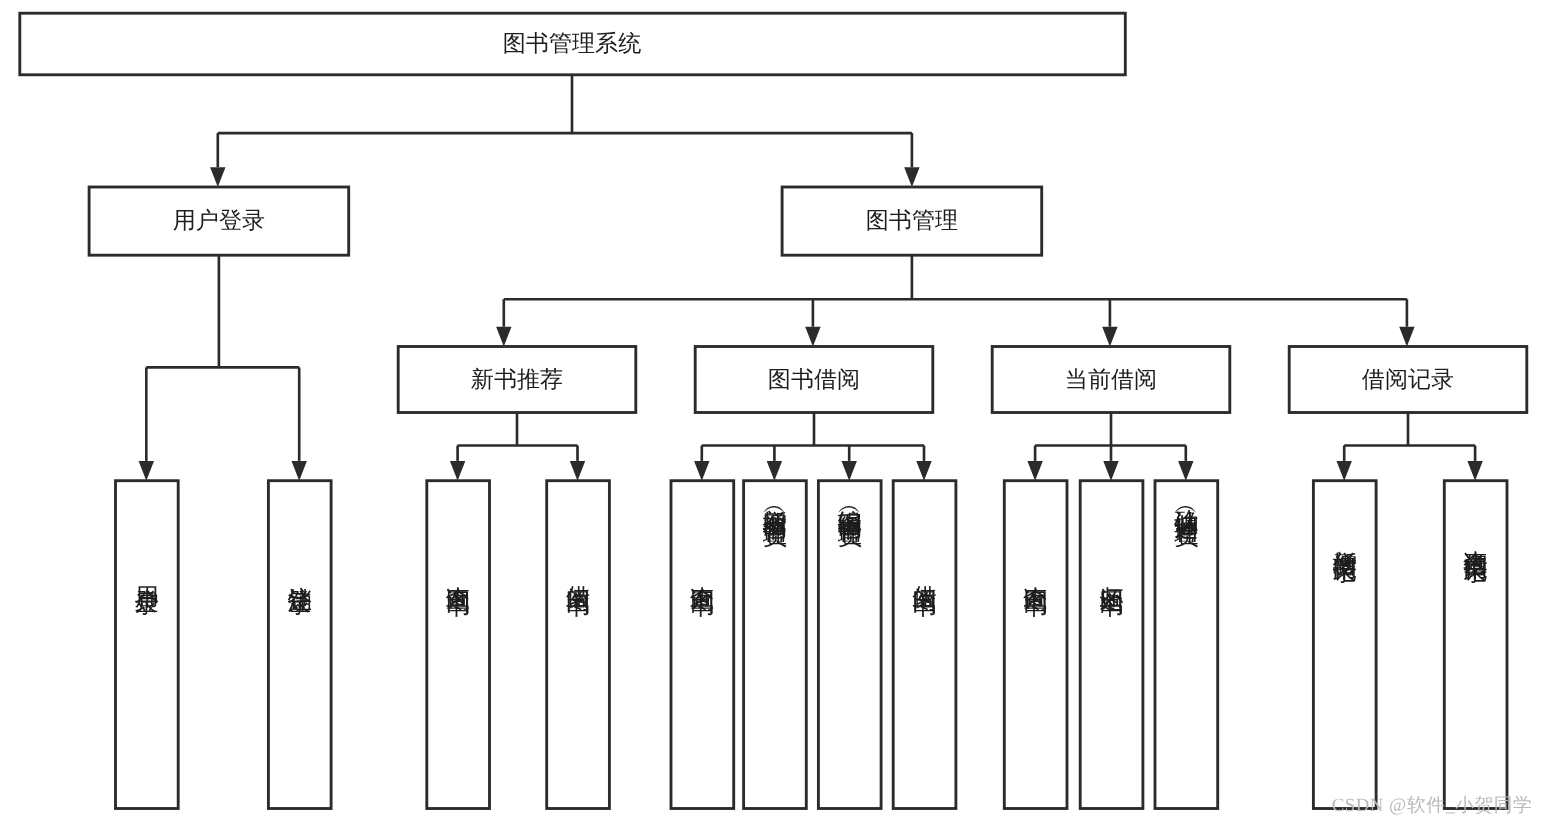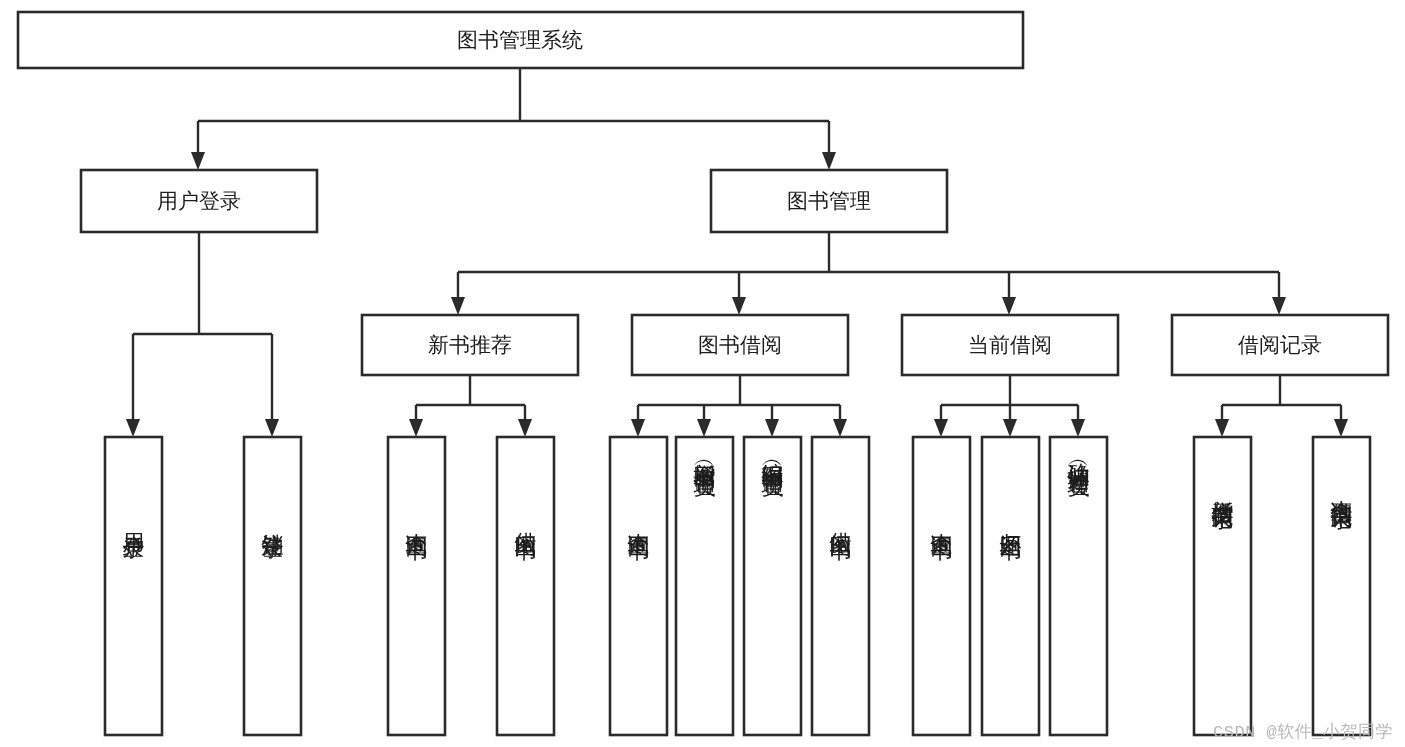--- a/index.html
+++ b/index.html
@@ -64,21 +64,21 @@
     stroke-linecap: butt;
   }
   .arrowhead {
     fill: #2b2b2b;
     stroke: none;
   }
   #watermark {
     position: absolute;
     right: 12px;
     bottom: 4px;
-    font-family: Liberation Mono, monospace;
+    font-family: Liberation Serif, serif;
     font-size: 17px;
     color: #b9b9b9;
     letter-spacing: 0.5px;
     white-space: nowrap;
     pointer-events: none;
     text-align: right;
   }
 </style>
 </head>
 <body>

